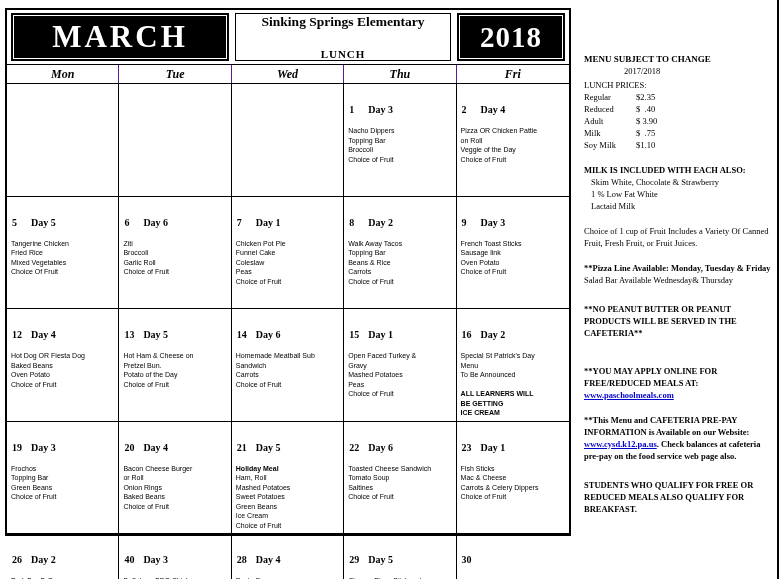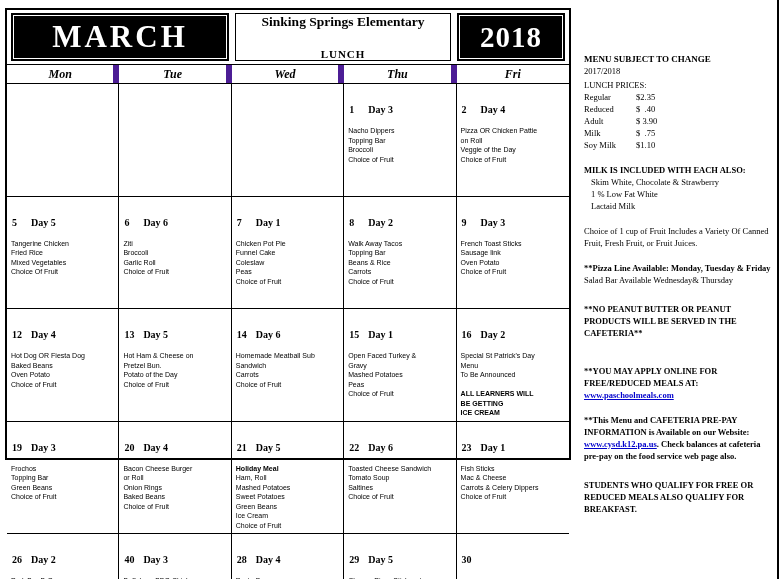--- a/index.html
+++ b/index.html
@@ -7,21 +7,21 @@
   body {
     width: 780px; height: 579px;
     background: #fff; color: #000;
     font-family: "Liberation Sans", sans-serif;
     position: relative; overflow: hidden;
   }
 
   
   .calendar {
     position: absolute; left: 5px; top: 8px;
-    width: 566px; height: 452px;
+    width: 566px; height: 528px;
     border: 2px solid #000; background: #fff;
     display: flex; flex-direction: column;
   }
   .cal-header { display: flex; align-items: stretch; height: 54px; padding: 3px 4px; gap: 6px; }
   .month-box, .year-box {
     background: #000; color: #fff;
     display: flex; align-items: center; justify-content: center;
     font-family: "Liberation Serif", serif; font-weight: bold;
     box-shadow: inset 0 0 0 2px #000, inset 0 0 0 3px #fff;
   }
@@ -36,21 +36,21 @@
   .meal-label  { font-size: 11px; letter-spacing: 1px; }
 
   .day-headers {
     display: grid; grid-template-columns: repeat(5, 1fr);
     border-top: 1px solid #000; border-bottom: 1px solid #000;
     height: 20px; flex: 0 0 20px;
   }
   .day-header {
     display: flex; align-items: center; justify-content: center;
     font-family: "Liberation Serif", serif; font-style: italic; font-weight: bold;
-    font-size: 12px; border-right: 6px solid #4c1d95;
+    font-size: 12px; border-right: 1px solid #4c1d95;
   }
   .day-header:last-child { border-right: none; }
 
   .grid { display: grid; grid-template-columns: repeat(5, 1fr); grid-template-rows: repeat(5, 1fr); flex: 1; }
   .cell { border-right: 1px solid #000; border-bottom: 1px solid #000; padding: 3px 4px; overflow: hidden; }
   .cell:nth-child(5n)   { border-right: none; }
   .cell:nth-child(n+21) { border-bottom: none; }
 
   .date-row { font-family: "Liberation Serif", serif; font-weight: bold; font-size: 10px; margin: 17px 0 0 1px; }
   .date-num { display: inline-block; min-width: 19px; }
@@ -62,21 +62,21 @@
     width: 52px; margin-top: 12px; letter-spacing: 0.5px;
   }
 
   
   .sidebar {
     position: absolute; left: 584px; top: 0; width: 188px; height: 579px;
     padding-top: 33px; font-family: "Liberation Serif", serif;
     font-size: 8.5px; line-height: 12px;
   }
   .sb-title { font-weight: bold; font-size: 9px; margin-top: 20px; }
-  .sb-subtitle { }
+  .sb-subtitle { margin-left: 40px; }
   .sb-prices-heading { margin-top: 2px; }
   .price-row { display: flex; }
   .price-label { width: 52px; }
   .price-value { white-space: pre; }
   .sb-indent { padding-left: 7px; }
   .sb-bold { font-weight: bold; }
   .sb-block { margin-top: 13px; }
   .gap-md { margin-top: 17px; }
   .gap-lg { margin-top: 26px; }
   .link { color: #0000cc; text-decoration: underline; cursor: pointer; }

